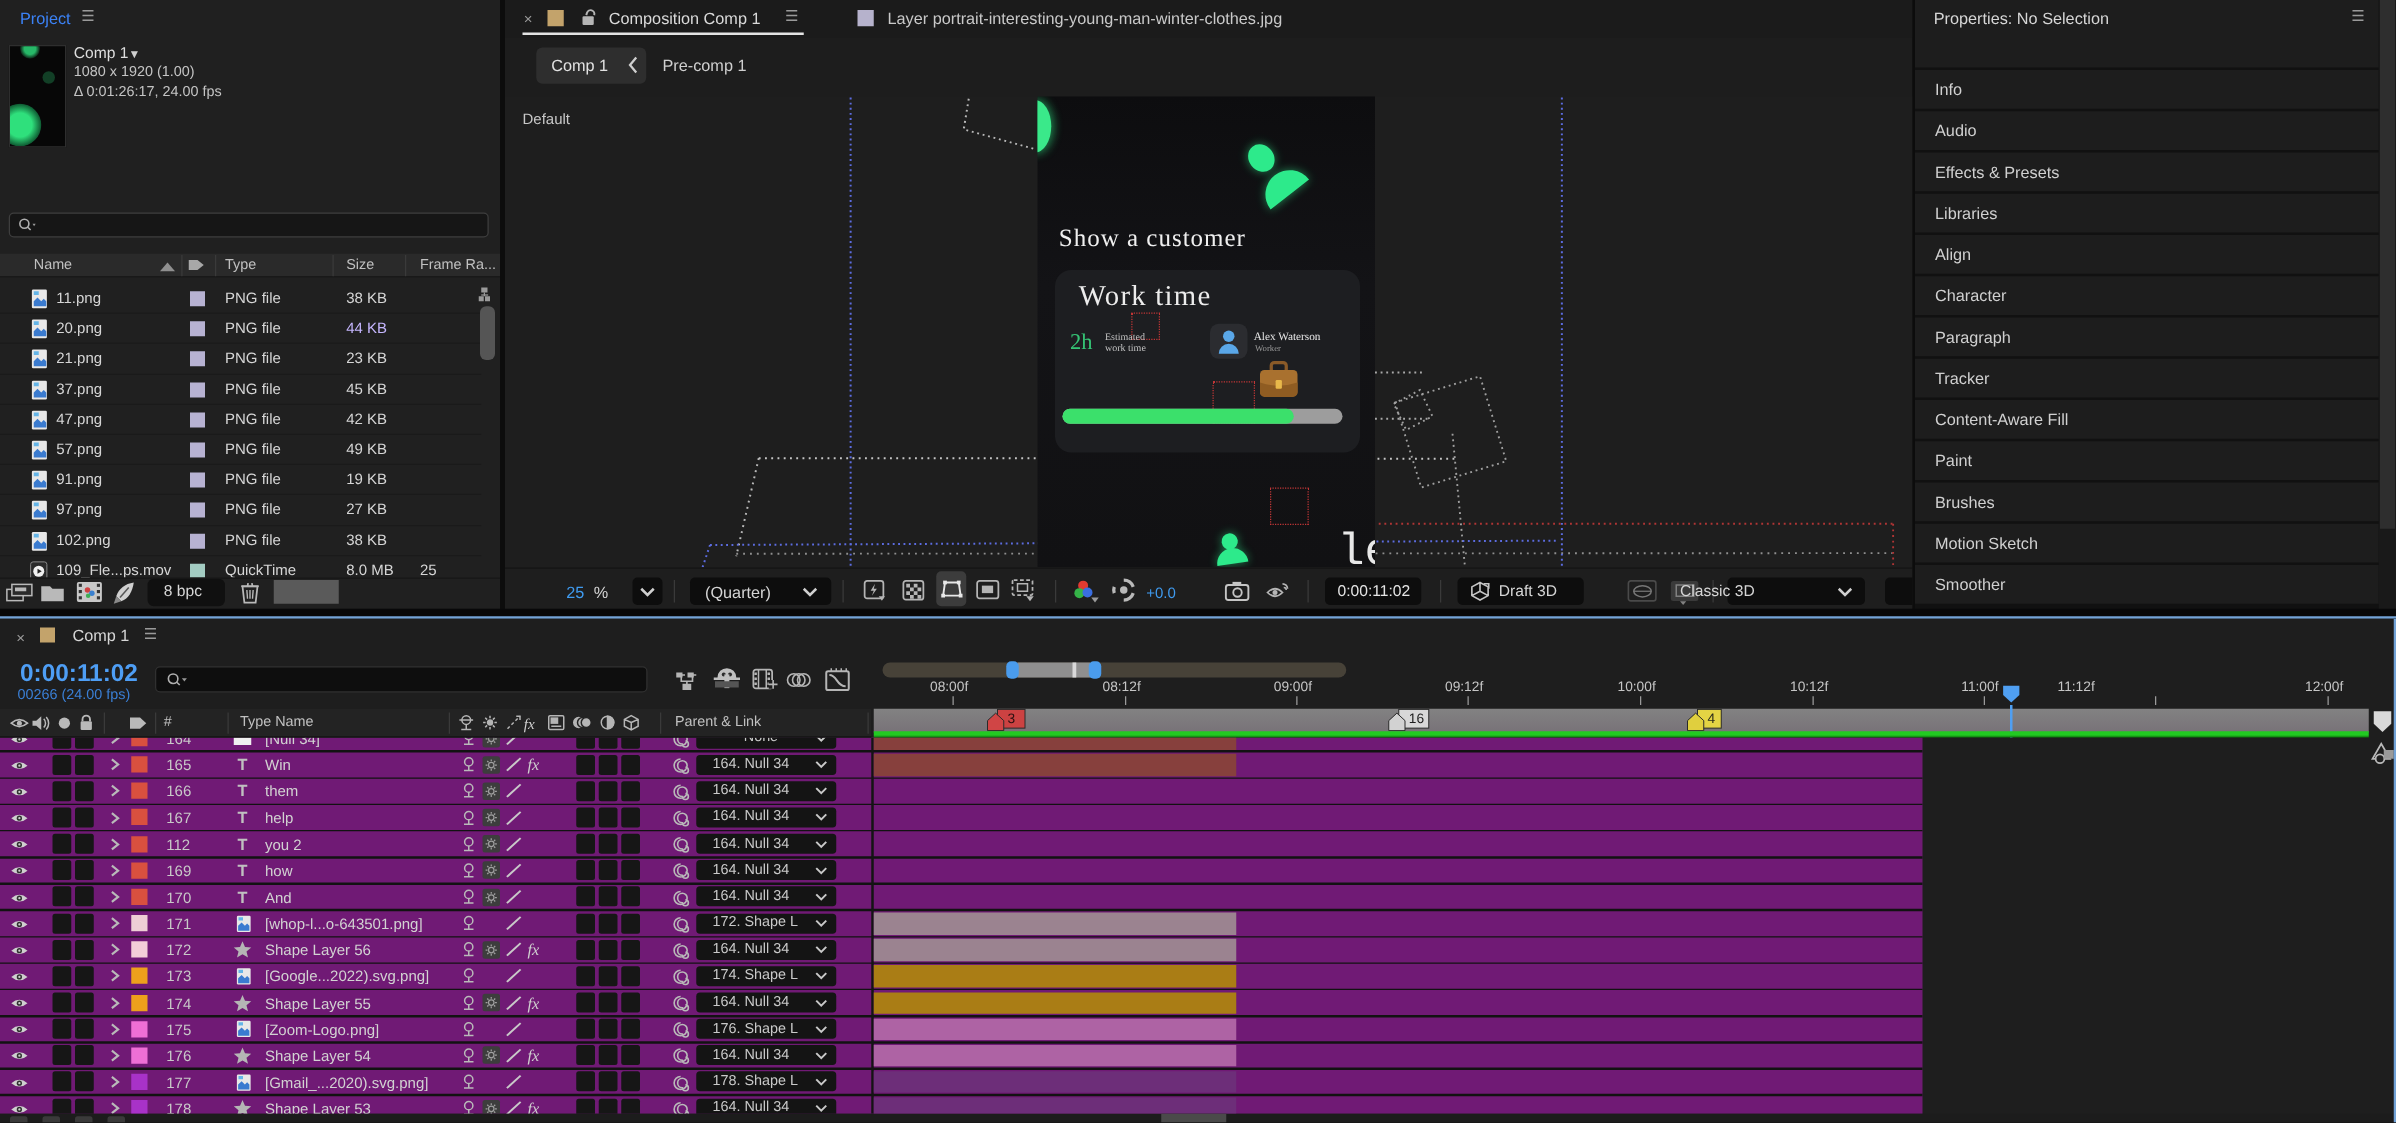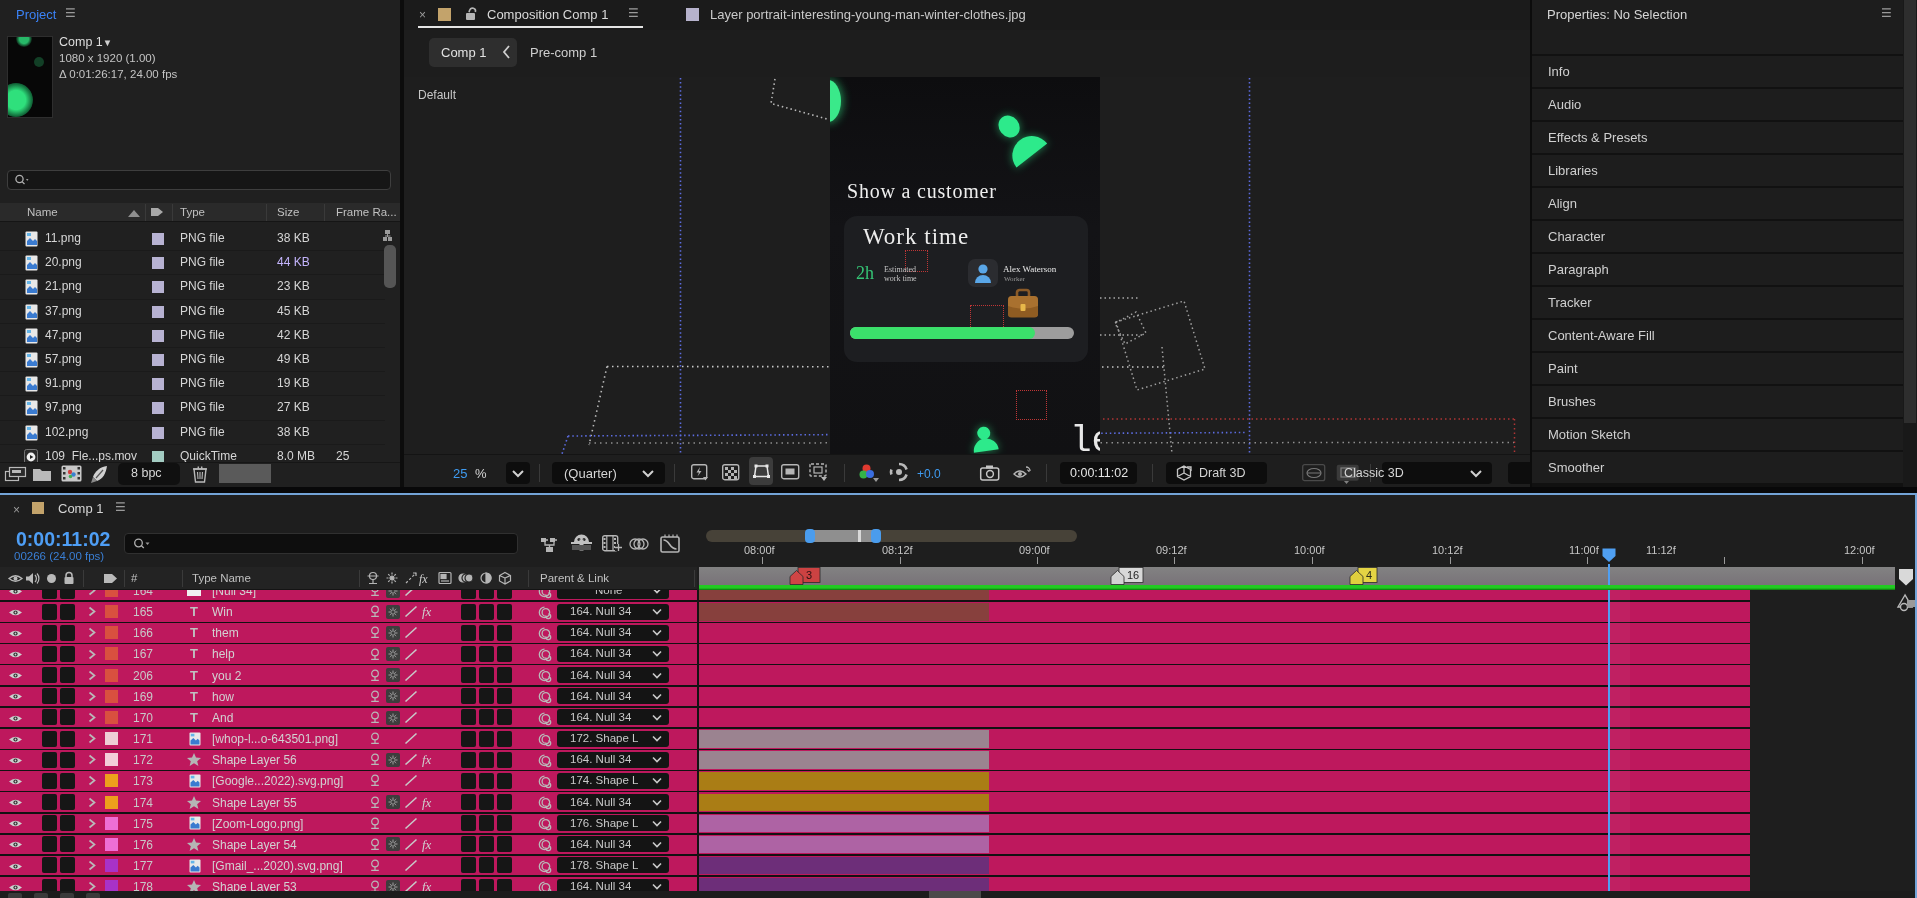--- a/index.html
+++ b/index.html
@@ -540,21 +540,21 @@
         </g>
         <g transform="translate(113,0)">
           <circle cx="7" cy="7" r="5"></circle>
           <path d="M7 2 a5 5 0 0 1 0 10 z" fill="#b5b5b5"></path>
         </g>
         <g transform="translate(132,0)">
           <path d="M7 1.5 L12.5 4.5 V10 L7 13 L1.5 10 V4.5 Z M7 7 V13 M7 7 L12.5 4.5 M7 7 L1.5 4.5"></path>
         </g>
       </g>
     </svg>
-<div class="a" style="left:0;top:95px;width:1750px;height:301px;overflow:hidden;background:#be185d">
+<div class="a" style="left:0;top:95px;width:1538px;height:301px;overflow:hidden;background:#701a75">
 <div class="a" style="left:0;top:10.4px;width:1917px;height:1.5px;background:#121212"></div>
 <svg style="left:8px;top:-4.4px" width="15" height="11">
         <path d="M1 5.5 Q7.5 0 14 5.5 Q7.5 11 1 5.5 Z" fill="#cfcfcf"></path>
         <circle cx="7.5" cy="5.5" r="2.1" fill="#313131"></circle>
         <circle cx="7.5" cy="5.5" r="0.9" fill="#cfcfcf"></circle>
       </svg>
 <div class="a" style="left:42px;top:-7.5px;width:15px;height:16px;background:#161616;border-radius:2px"></div>
 <div class="a" style="left:60px;top:-7.5px;width:15px;height:16px;background:#161616;border-radius:2px"></div>
 <svg style="left:88px;top:-3.9px" width="8" height="9">
         <path d="M1.5 0.5 L6.5 4.5 L1.5 8.5" fill="none" stroke="#b9b9b9" stroke-width="1.7"></path>
@@ -722,21 +722,21 @@
         <path d="M1 5.5 Q7.5 0 14 5.5 Q7.5 11 1 5.5 Z" fill="#cfcfcf"></path>
         <circle cx="7.5" cy="5.5" r="2.1" fill="#313131"></circle>
         <circle cx="7.5" cy="5.5" r="0.9" fill="#cfcfcf"></circle>
       </svg>
 <div class="a" style="left:42px;top:77.1px;width:15px;height:16px;background:#161616;border-radius:2px"></div>
 <div class="a" style="left:60px;top:77.1px;width:15px;height:16px;background:#161616;border-radius:2px"></div>
 <svg style="left:88px;top:80.7px" width="8" height="9">
         <path d="M1.5 0.5 L6.5 4.5 L1.5 8.5" fill="none" stroke="#b9b9b9" stroke-width="1.7"></path>
       </svg>
 <div class="a" style="left:105px;top:78.6px;width:13px;height:13px;background:#d9503f"></div>
-<div class="tx" style="left:133px;top:78.6px;font-size:12px;color:#c8c8c8">206</div>
+<div class="tx" style="left:133px;top:78.6px;font-size:12px;color:#c8c8c8">112</div>
 <div class="tx" style="left:190px;top:77.6px;font-size:13px;color:#c0c0c0;font-weight:bold">T</div>
 <div class="tx" style="left:212px;top:78.6px;font-size:12px;color:#d2d2d2">you 2</div>
 <svg style="left:368px;top:78.7px" width="15" height="14">
         <g fill="none" stroke="#b9b9b9" stroke-width="1.2">
           <circle cx="7" cy="4.5" r="3.3"></circle>
           <path d="M7 7.8 v3.6 M3.2 11.4 h7.6"></path>
         </g>
       </svg>
 <div class="a" style="left:386px;top:78.2px;width:14px;height:14px;background:#3d3d3d;border-radius:2px"></div>
 <svg style="left:388px;top:80.2px" width="10" height="10">

